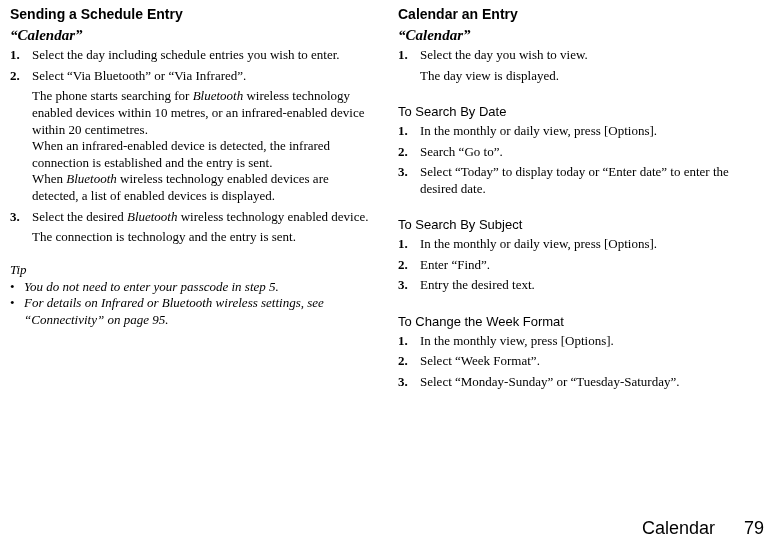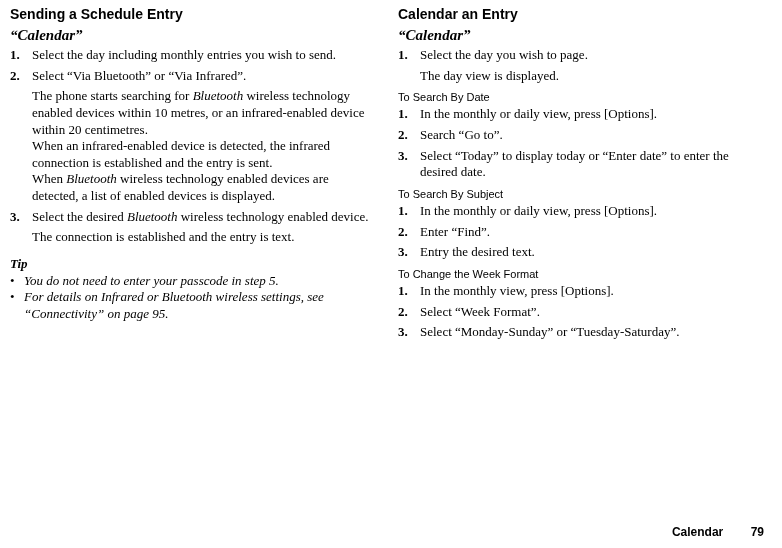--- a/index.html
+++ b/index.html
@@ -53,28 +53,28 @@
   }
   ol.num > li > .t {
     flex: 1;
   }
   .subblock {
     margin-left: 22px;
     margin-bottom: 4px;
   }
   .subhead {
     font-family: Arial, Helvetica, sans-serif;
-    font-size: 11px;
-    margin-top: 6px;
+    font-size: 13px;
+    margin-top: 20px;
     margin-bottom: 2px;
   }
   .tip-label {
     font-style: italic;
-    font-weight: bold;
-    margin-top: 10px;
+    font-weight: normal;
+    margin-top: 16px;
   }
   .tip-list {
     list-style: none;
     margin: 0;
     padding: 0;
   }
   .tip-list > li {
     display: flex;
     font-style: italic;
   }
@@ -83,54 +83,54 @@
     font-style: normal;
   }
   .tip-list > li > .bt {
     flex: 1;
   }
   .footer {
     position: absolute;
     bottom: 8px;
     right: 18px;
     font-family: Arial, Helvetica, sans-serif;
-    font-weight: bold;
-    font-size: 12px;
+    font-weight: normal;
+    font-size: 18px;
   }
   .footer .label { margin-right: 24px; }
   .it { font-style: italic; }
 </style>
 </head>
 <body>
 
 <div class="page">
 
   <div class="col col-left">
     <div class="section-title">Sending a Schedule Entry</div>
     <div class="subtitle-italic">“Calendar”</div>
 
     <ol class="num">
       <li>
         <span class="n">1.</span>
-        <span class="t">Select the day including monthly entries you wish to send.</span>
+        <span class="t">Select the day including schedule entries you wish to enter.</span>
       </li>
       <li>
         <span class="n">2.</span>
         <span class="t">Select “Via Bluetooth” or “Via Infrared”.</span>
       </li>
     </ol>
     <div class="subblock">The phone starts searching for <span class="it">Bluetooth</span> wireless technology enabled devices within 10 metres, or an infrared-enabled device within 20 centimetres.<br>When an infrared-enabled device is detected, the infrared connection is established and the entry is sent.<br>When <span class="it">Bluetooth</span> wireless technology enabled devices are detected, a list of enabled devices is displayed.</div>
 
     <ol class="num">
       <li>
         <span class="n">3.</span>
         <span class="t">Select the desired <span class="it">Bluetooth</span> wireless technology enabled device.</span>
       </li>
     </ol>
-    <div class="subblock">The connection is established and the entry is text.</div>
+    <div class="subblock">The connection is technology and the entry is sent.</div>
 
     <div class="tip-label">Tip</div>
     <ul class="tip-list">
       <li>
         <span class="bullet">•</span>
         <span class="bt">You do not need to enter your passcode in step 5.</span>
       </li>
       <li>
         <span class="bullet">•</span>
         <span class="bt">For details on Infrared or Bluetooth wireless settings, see “Connectivity” on page 95.</span>
@@ -138,21 +138,21 @@
     </ul>
   </div>
 
   <div class="col col-right">
     <div class="section-title">Calendar an Entry</div>
     <div class="subtitle-italic">“Calendar”</div>
 
     <ol class="num">
       <li>
         <span class="n">1.</span>
-        <span class="t">Select the day you wish to page.</span>
+        <span class="t">Select the day you wish to view.</span>
       </li>
     </ol>
     <div class="subblock">The day view is displayed.</div>
 
     <div class="subhead">To Search By Date</div>
     <ol class="num">
       <li>
           <span class="n">1.</span>
           <span class="t">In the monthly or daily view, press [Options].</span>
         </li>

